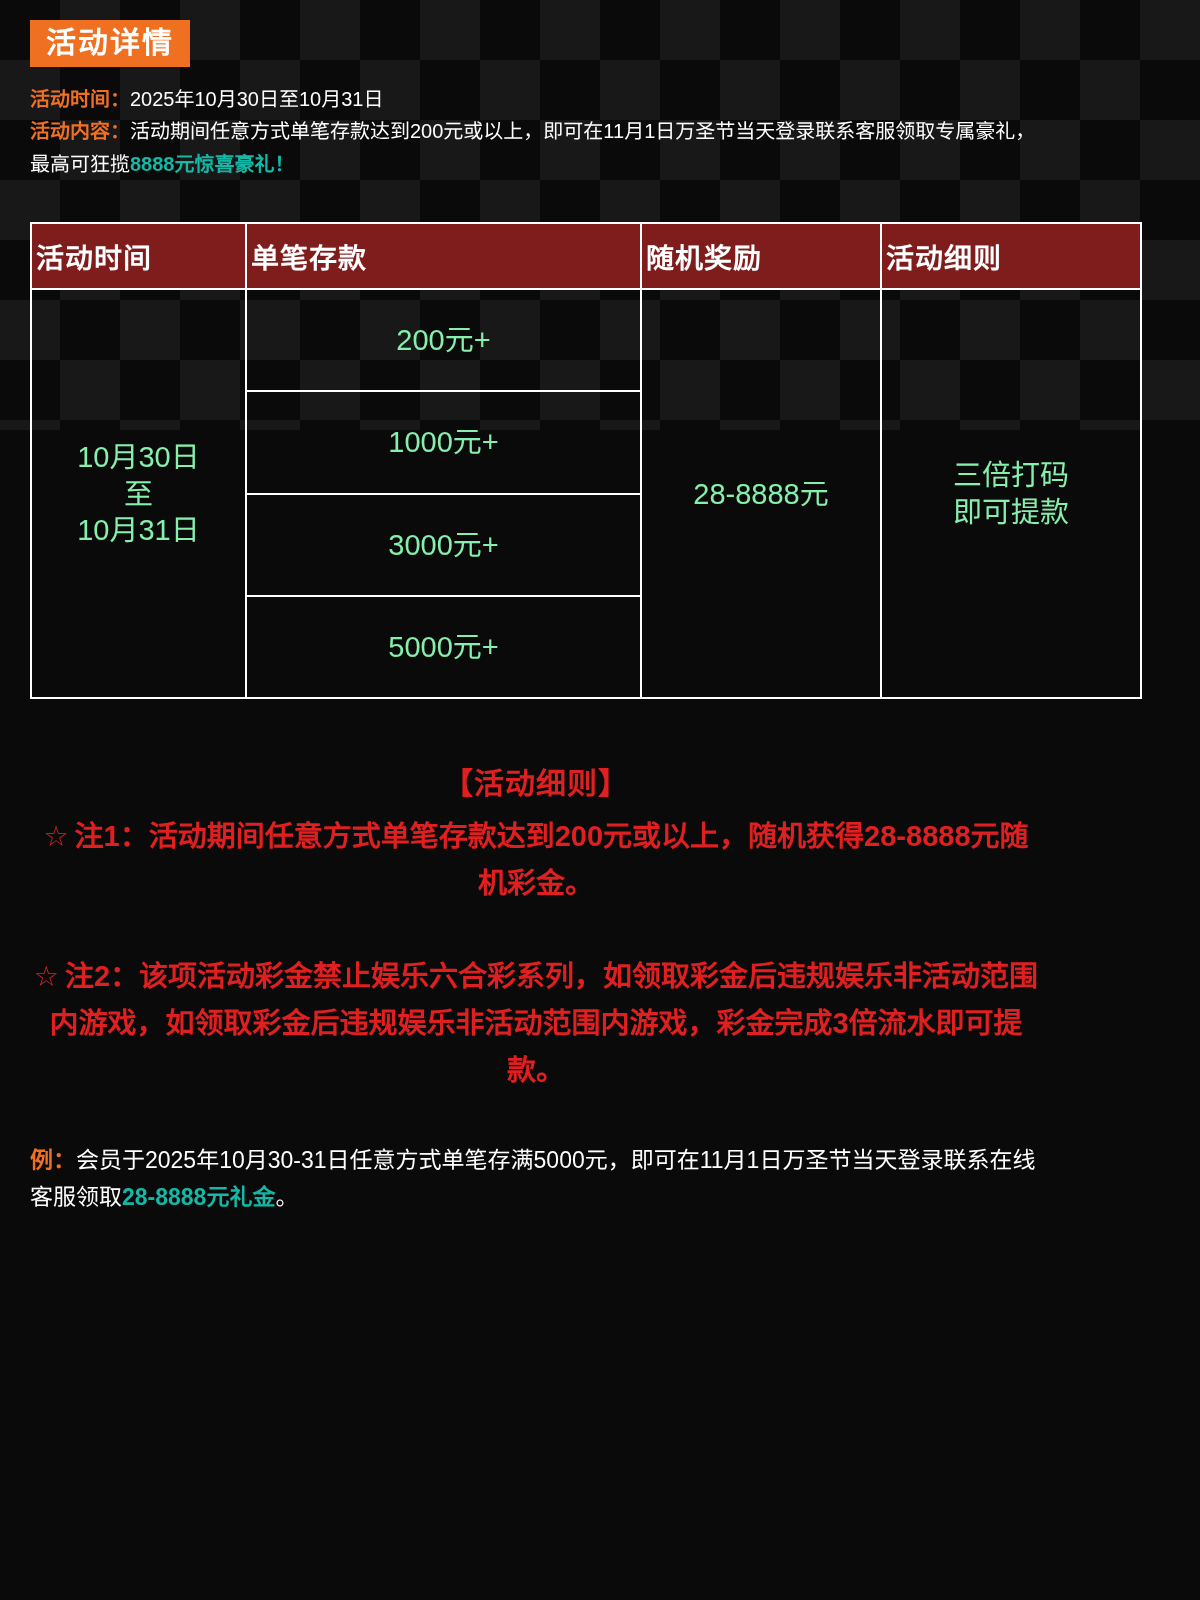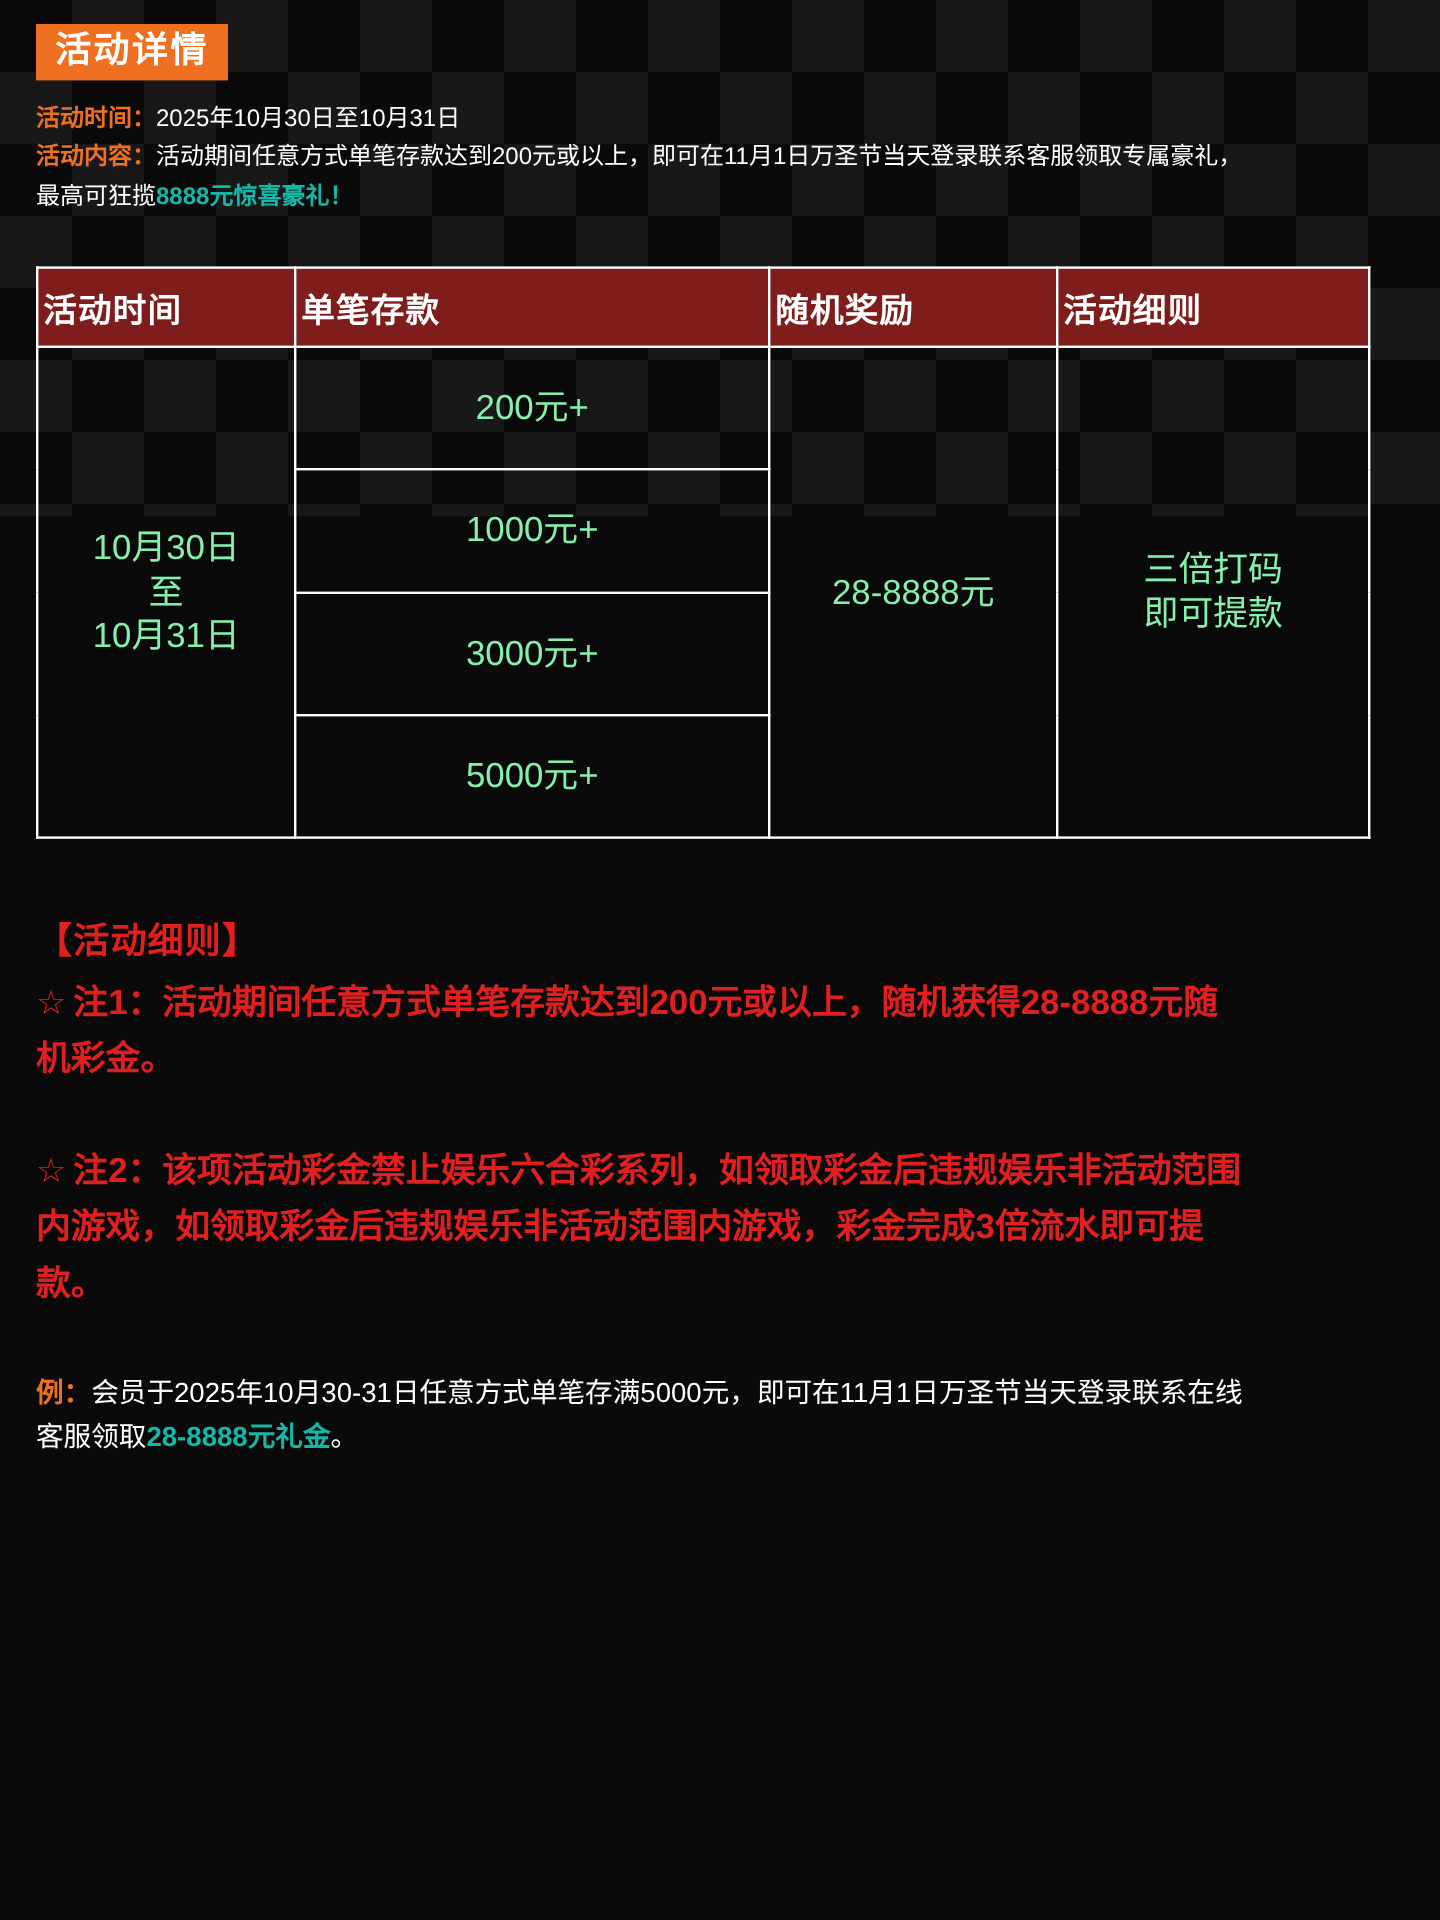--- a/index.html
+++ b/index.html
@@ -94,20 +94,21 @@
     line-height: 1.25;
   }
   .col-time { width: 215px; }
   .col-dep  { width: 395px; }
   .col-rnd  { width: 240px; }
   .col-draw { width: 260px; }
 
   
   .rules {
     margin-top: 60px;
+    text-align: center;
   }
   .rules-title {
     color: #e02020;
     font-size: 30px;
     font-weight: bold;
     letter-spacing: 1px;
   }
   .rule-block {
     color: #e02020;
     font-size: 29px;

